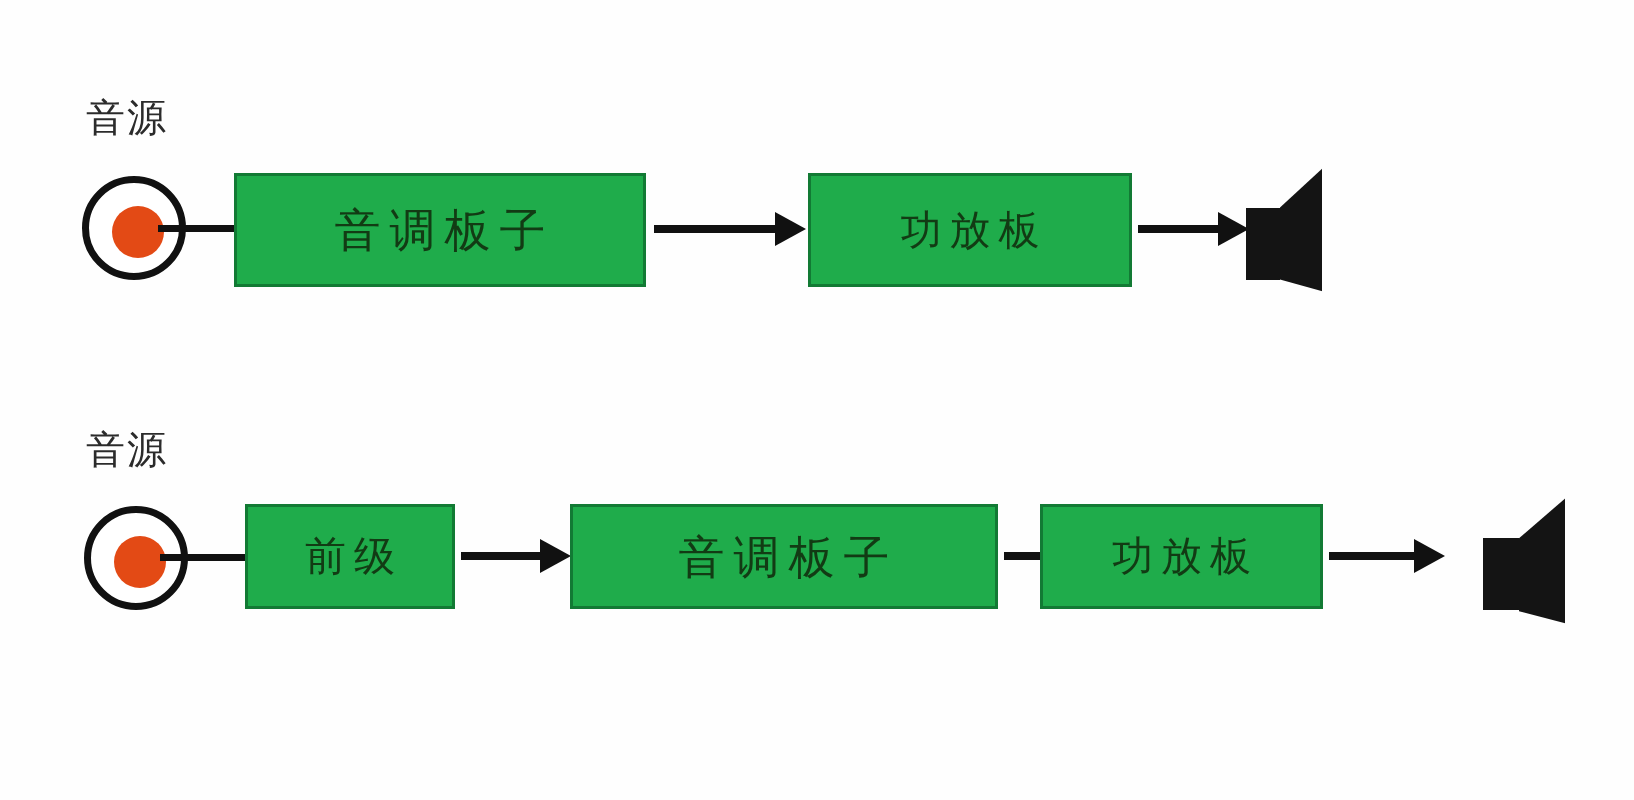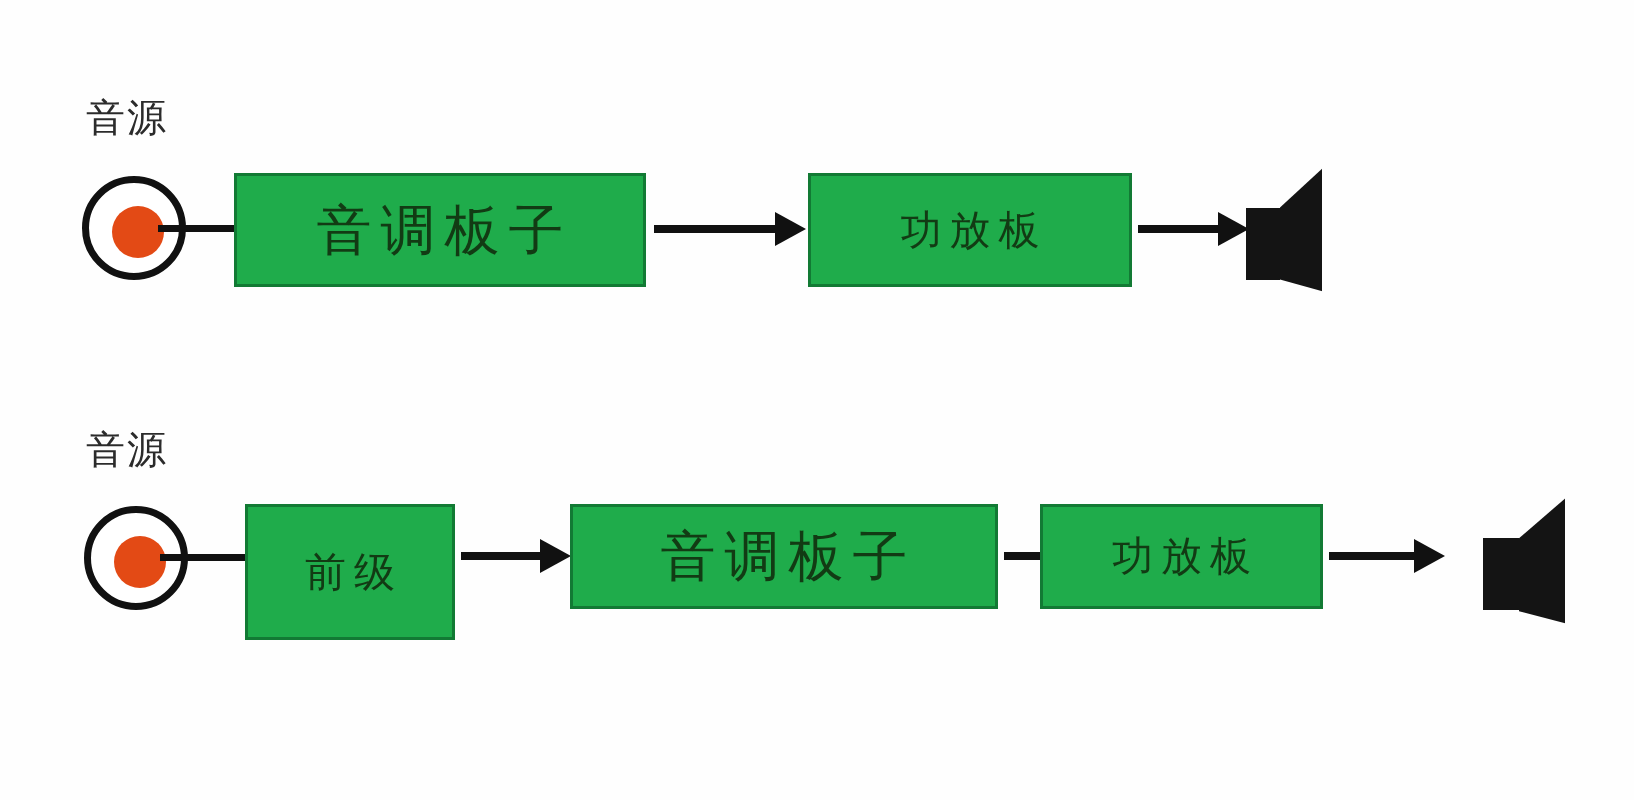--- a/index.html
+++ b/index.html
@@ -46,21 +46,21 @@
     position: absolute;
     background: #1fac4b;
     border: 3px solid #127a34;
     box-sizing: border-box;
     display: flex;
     align-items: center;
     justify-content: center;
   }
   .box .box-label {
     font-family: "DejaVu Serif", "Liberation Serif", serif;
-    font-size: 55px;
+    font-size: 46px;
     color: #123b14;
     letter-spacing: 9px;
     text-indent: 9px;
     white-space: nowrap;
     line-height: 1;
   }
   .box.small .box-label { font-size: 41px; letter-spacing: 8px; text-indent: 8px; }
 
   
   .wire {
@@ -150,21 +150,21 @@
   <div>
 
     <div class="src-label" style="left: 86px; top: 430px; color: rgb(43, 43, 43);">音源</div>
 
     <div class="src-icon" style="left:84px; top:506px; width:104px; height:104px;">
       <div class="dot" style="left: 23px; top: 23px; width: 52px; height: 52px; background: rgb(227, 74, 21);"></div>
     </div>
 
     <div class="wire" style="left: 160px; top: 554px; width: 90px; background: rgb(17, 17, 17);"></div>
 
-    <div class="box small" style="left: 245px; top: 504px; width: 210px; height: 136px; background: rgb(31, 172, 75); border-color: rgb(18, 122, 52); justify-content: center;">
+    <div class="box small" style="left: 245px; top: 504px; width: 210px; height: 105px; background: rgb(31, 172, 75); border-color: rgb(18, 122, 52); justify-content: center;">
       <span class="box-label" style="color: rgb(18, 59, 20);">前级</span>
     </div>
 
     <div class="arrow" style="left:461px; top:556px; width:112px;">
       <div class="shaft" style="width: 82px; background: rgb(17, 17, 17);"></div>
       <div class="head" style="left: 79px; border-left-color: rgb(17, 17, 17);"></div>
     </div>
 
     <div class="box" style="left: 570px; top: 504px; width: 428px; height: 105px; background: rgb(31, 172, 75); border-color: rgb(18, 122, 52);">
       <span class="box-label" style="color: rgb(18, 59, 20);">音调板子</span>

